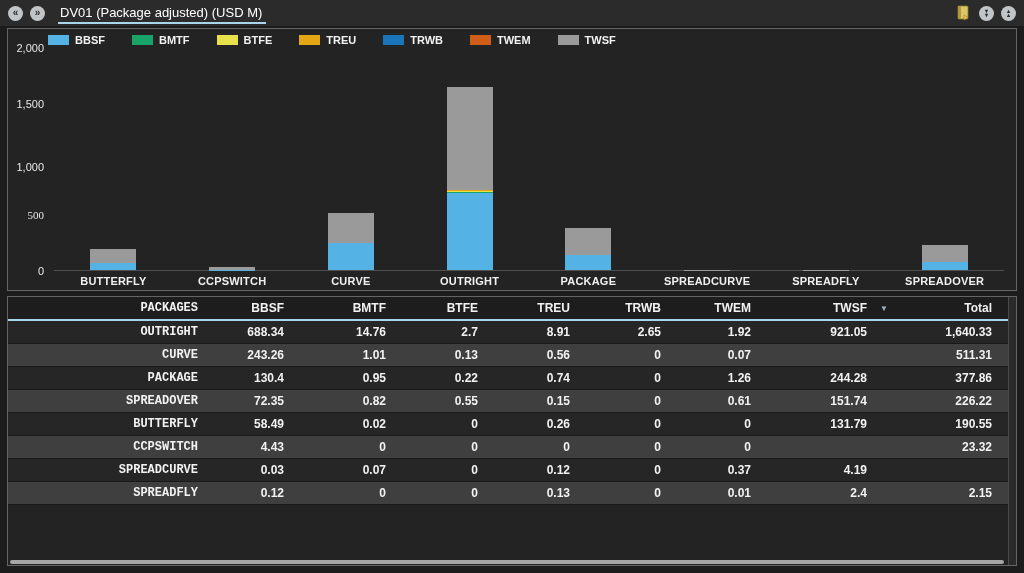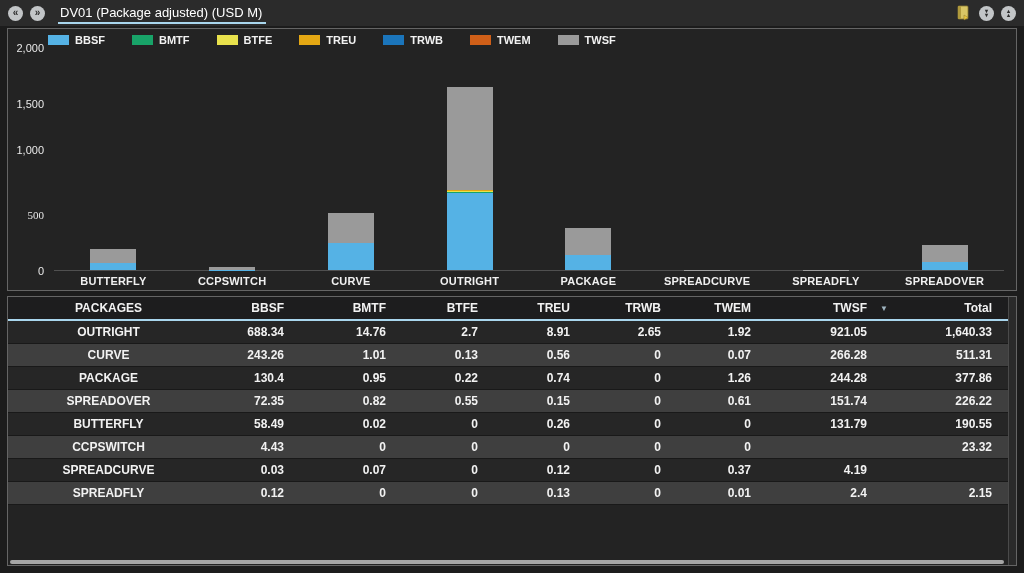--- a/index.html
+++ b/index.html
@@ -89,21 +89,21 @@
   .t-row {
     height: 23px; display: flex; align-items: center;
     font-size: 12px; font-weight: bold;
     border-bottom: 1px solid #191919;
     margin-right: 8px;
     cursor: pointer;
   }
   .t-row.odd  { background: #262626; }
   .t-row.even { background: #3f3f3f; }
   .cell { display: flex; align-items: center; justify-content: flex-end; height: 100%; white-space: nowrap; }
-  .c0 { width: 190px; justify-content: center; padding-left: 11px; }
+  .c0 { width: 190px; justify-content: flex-end; padding-left: 11px; font-family: Liberation Mono, monospace; }
   .c1 { width: 86px; }
   .c2 { width: 102px; }
   .c3 { width: 92px; }
   .c4 { width: 92px; }
   .c5 { width: 91px; }
   .c6 { width: 90px; }
   .c7 { width: 150px; padding-right: 34px; }
   .c7.hdr { padding-right: 0; }
   .c8 { flex: 1; padding-right: 16px; justify-content: flex-end; }
   .sort-arrow {
@@ -182,21 +182,21 @@
         <span>TWEM</span>
       </div>
       <div class="legend-item">
         <span class="legend-swatch" style="background: rgb(154, 154, 154);"></span>
         <span>TWSF</span>
       </div>
     </div>
   <div class="y-axis">
       <div class="y-tick" style="top: 12px;">2,000</div>
       <div class="y-tick" style="top: 67.75px;">1,500</div>
-      <div class="y-tick" style="top: 114px;">1,000</div>
+      <div class="y-tick" style="top: 131px;">1,000</div>
       <div class="y-tick" style="top: 179.25px; font-family: Liberation Serif, serif;">500</div>
       <div class="y-tick" style="top: 235px;">0</div>
     </div>
   <div class="plot">
       <div class="slot">
         <div class="bar">
           <div class="seg" style="height: 6.52163px; background: rgb(85, 178, 229);"></div>
           <div class="seg" style="height: 0.00223px; background: rgb(24, 163, 104);"></div>
           <div class="seg" style="height: 0.02899px; background: rgb(228, 167, 19);"></div>
           <div class="seg" style="height: 14.6946px; background: rgb(154, 154, 154);"></div>
@@ -323,21 +323,20 @@
         <div class="cell c8">1,640.33</div>
       </div>
       <div class="t-row even">
         <div class="cell c0">CURVE</div>
         <div class="cell c1">243.26</div>
         <div class="cell c2">1.01</div>
         <div class="cell c3">0.13</div>
         <div class="cell c4">0.56</div>
         <div class="cell c5">0</div>
         <div class="cell c6">0.07</div>
-        <div class="cell c7">266.28</div>
         <div class="cell c8">511.31</div>
       </div>
       <div class="t-row odd">
         <div class="cell c0">PACKAGE</div>
         <div class="cell c1">130.4</div>
         <div class="cell c2">0.95</div>
         <div class="cell c3">0.22</div>
         <div class="cell c4">0.74</div>
         <div class="cell c5">0</div>
         <div class="cell c6">1.26</div>

